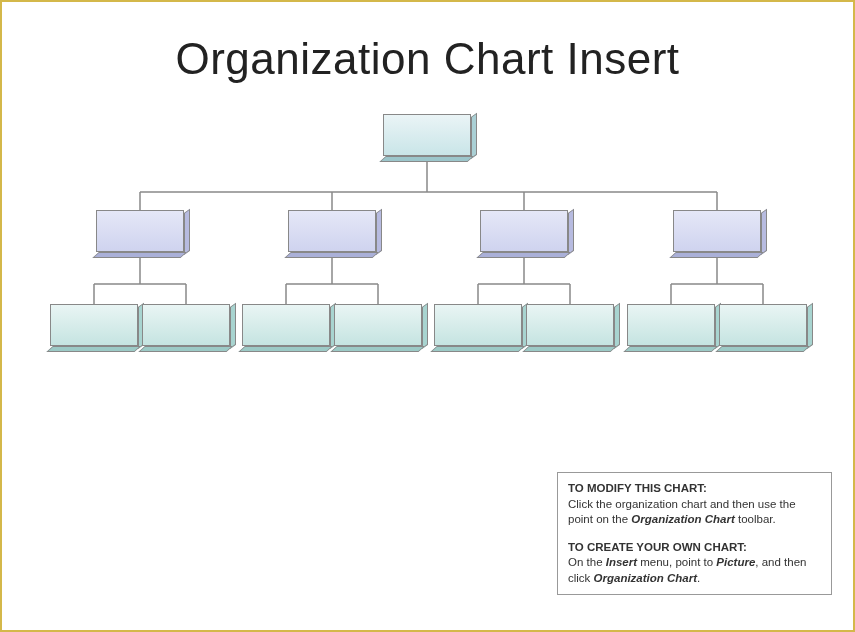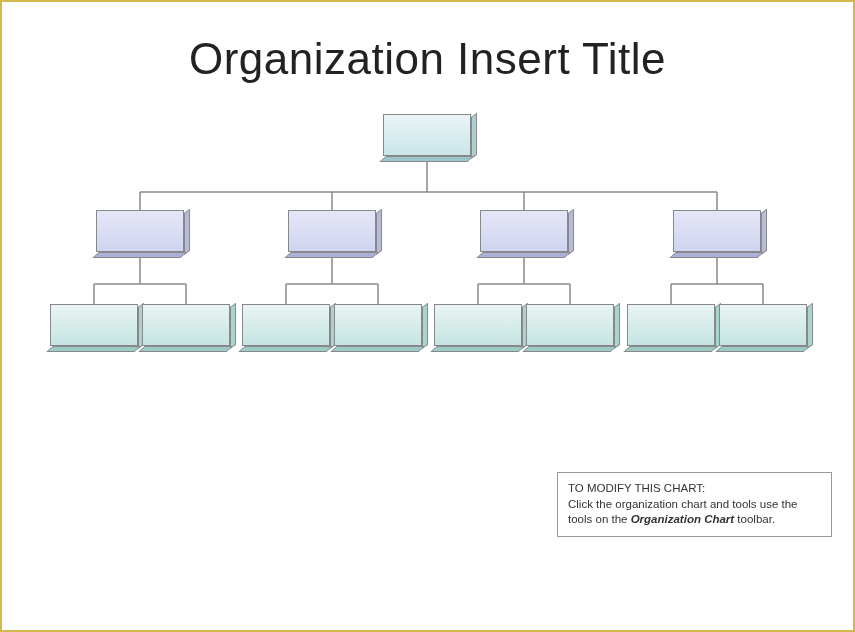--- a/index.html
+++ b/index.html
@@ -87,29 +87,29 @@
     top: 470px;
     left: 555px;
     width: 275px;
     border: 1px solid #999;
     background: #fff;
     padding: 8px 10px;
     font-size: 11.5px;
     line-height: 1.35;
     color: #333;
   }
-  .instructions .heading { font-weight: normal; }
+  .instructions .heading { font-weight: bold; }
   .instructions .para { margin-bottom: 12px; }
   .instructions .para:last-child { margin-bottom: 0; }
   .instructions b { font-weight: bold; font-style: italic; }
 </style>
 </head>
 <body>
 
-<div class="title">Organization Insert Title</div>
+<div class="title">Organization Chart Insert</div>
 
 <div class="chart-area">
   <svg class="connectors">
 
     <line x1="425" y1="56" x2="425" y2="88"></line>
 
     <line x1="138" y1="88" x2="715" y2="88"></line>
 
     <line x1="138" y1="88" x2="138" y2="106"></line>
     <line x1="330" y1="88" x2="330" y2="106"></line>
@@ -202,15 +202,19 @@
   <div class="org-box c-leaf" style="left:717px; top:200px;">
     <div class="box-front"></div>
       <div class="box-side"></div>
       <div class="box-bottom"></div>
   </div>
 </div>
 
 <div class="instructions">
   <div class="para">
     <span class="heading">TO MODIFY THIS CHART:</span><br>
-    <span>Click the organization chart and tools use the tools on the </span><b>Organization Chart</b><span> toolbar.</span>
+    <span>Click the organization chart and then use the point on the </span><b>Organization Chart</b><span> toolbar.</span>
+  </div>
+  <div class="para">
+    <span class="heading">TO CREATE YOUR OWN CHART:</span><br>
+    <span>On the </span><b>Insert</b><span> menu, point to </span><b>Picture</b><span>, and then click </span><b>Organization Chart</b><span>.</span>
   </div>
 </div>
 
 </body></html>

